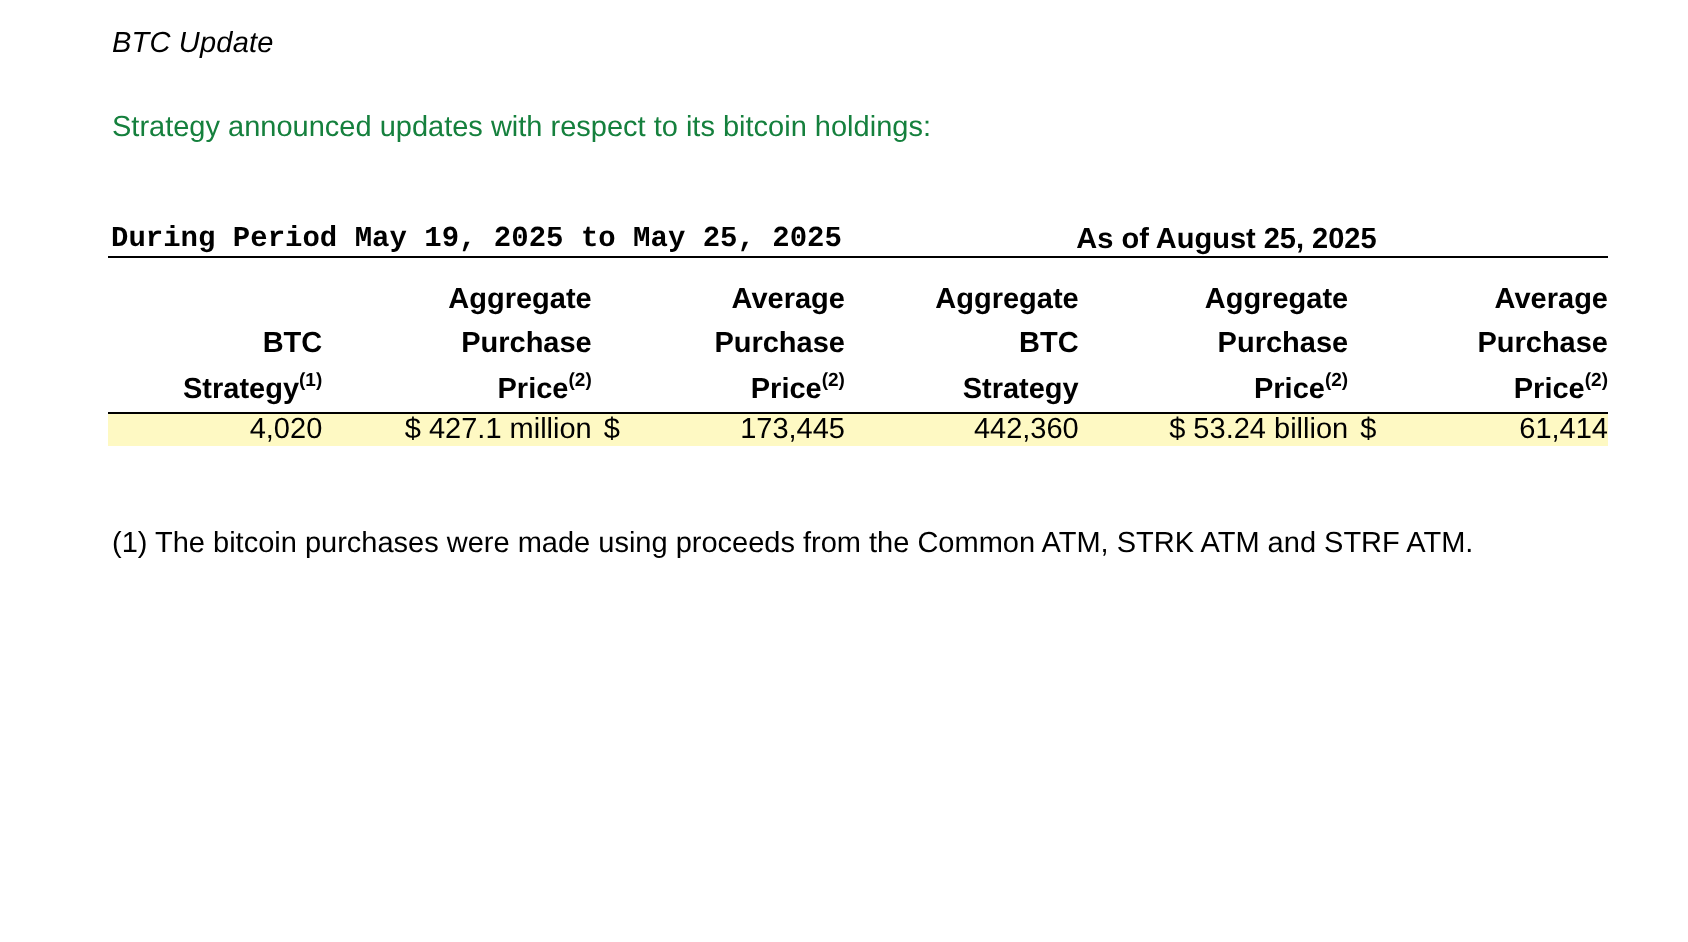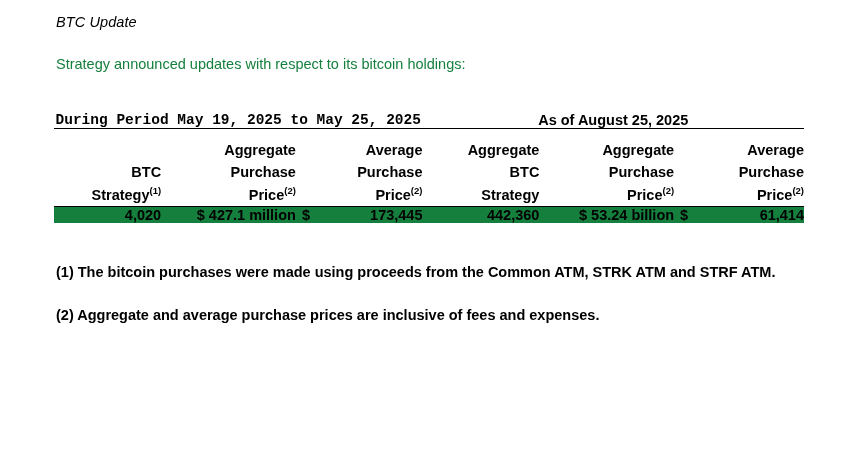--- a/index.html
+++ b/index.html
@@ -80,43 +80,41 @@
     padding: 0 6px 8px 6px;
   }
   .colhead .ln { display: block; }
   sup {
     font-size: 9.5px;
     vertical-align: super;
     font-weight: bold;
   }
 
   .data-row td {
-    background: #15803d;
+    background: #fef9c3;
     font-size: 14.5px;
     text-align: right;
     padding: 7px 8px 9px 8px;
     white-space: nowrap;
-    font-weight: bold;
   }
   .data-row td.dollar {
     text-align: left;
     padding-left: 6px;
     padding-right: 0;
   }
   .data-row td.withdollar {
     text-align: right;
   }
   .footnotes {
     margin-top: 38px;
   }
   .fn {
     font-size: 14.5px;
     margin: 0 0 0 2px;
     line-height: 1.55;
-    font-weight: bold;
   }
   .fn + .fn {
     margin-top: 20px;
   }
 </style>
 </head>
 <body>
 
 <div class="page">
 
@@ -205,16 +203,15 @@
         <td>$ 53.24 billion</td>
         <td class="dollar">$</td>
         <td class="withdollar">61,414</td>
       </tr>
     </tbody>
       </table>
   </div>
 
   <div class="footnotes">
     <p class="fn">(1) The bitcoin purchases were made using proceeds from the Common ATM, STRK ATM and STRF ATM.</p>
-    <p class="fn">(2) Aggregate and average purchase prices are inclusive of fees and expenses.</p>
   </div>
 
 </div>
 
 </body></html>

